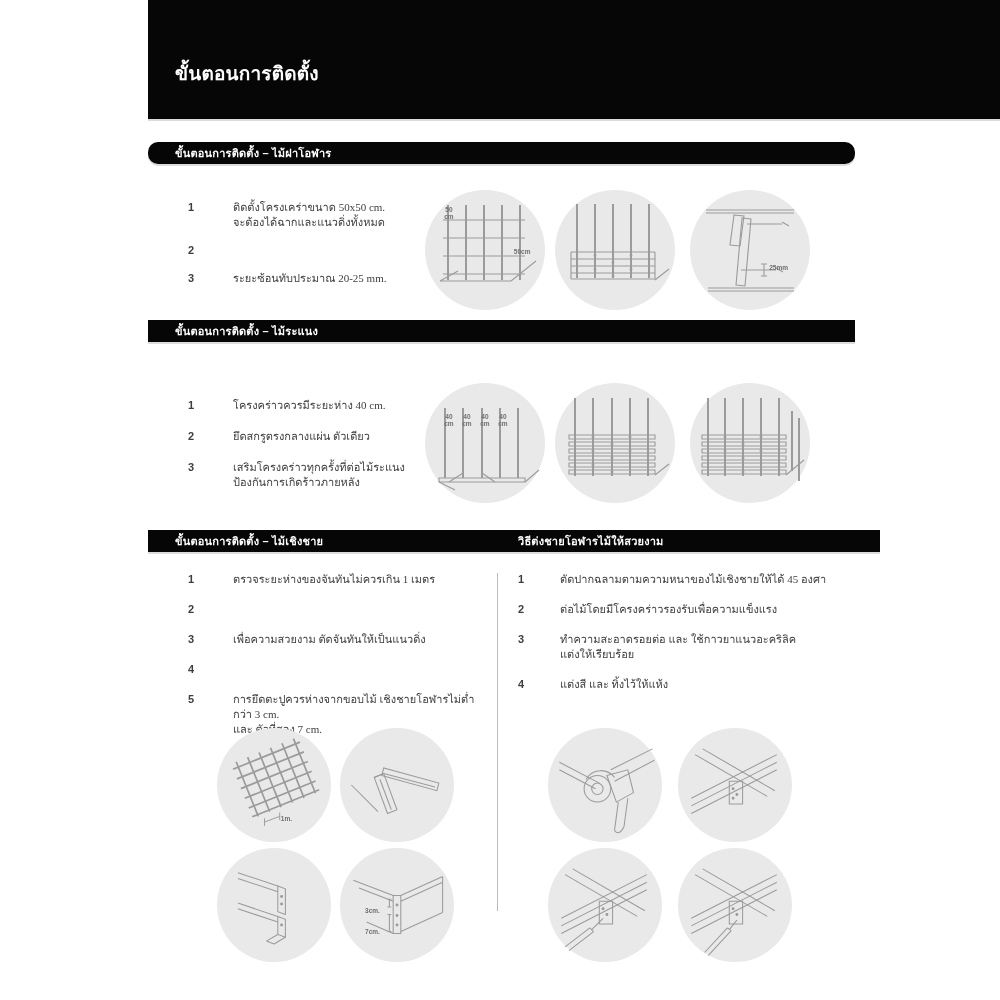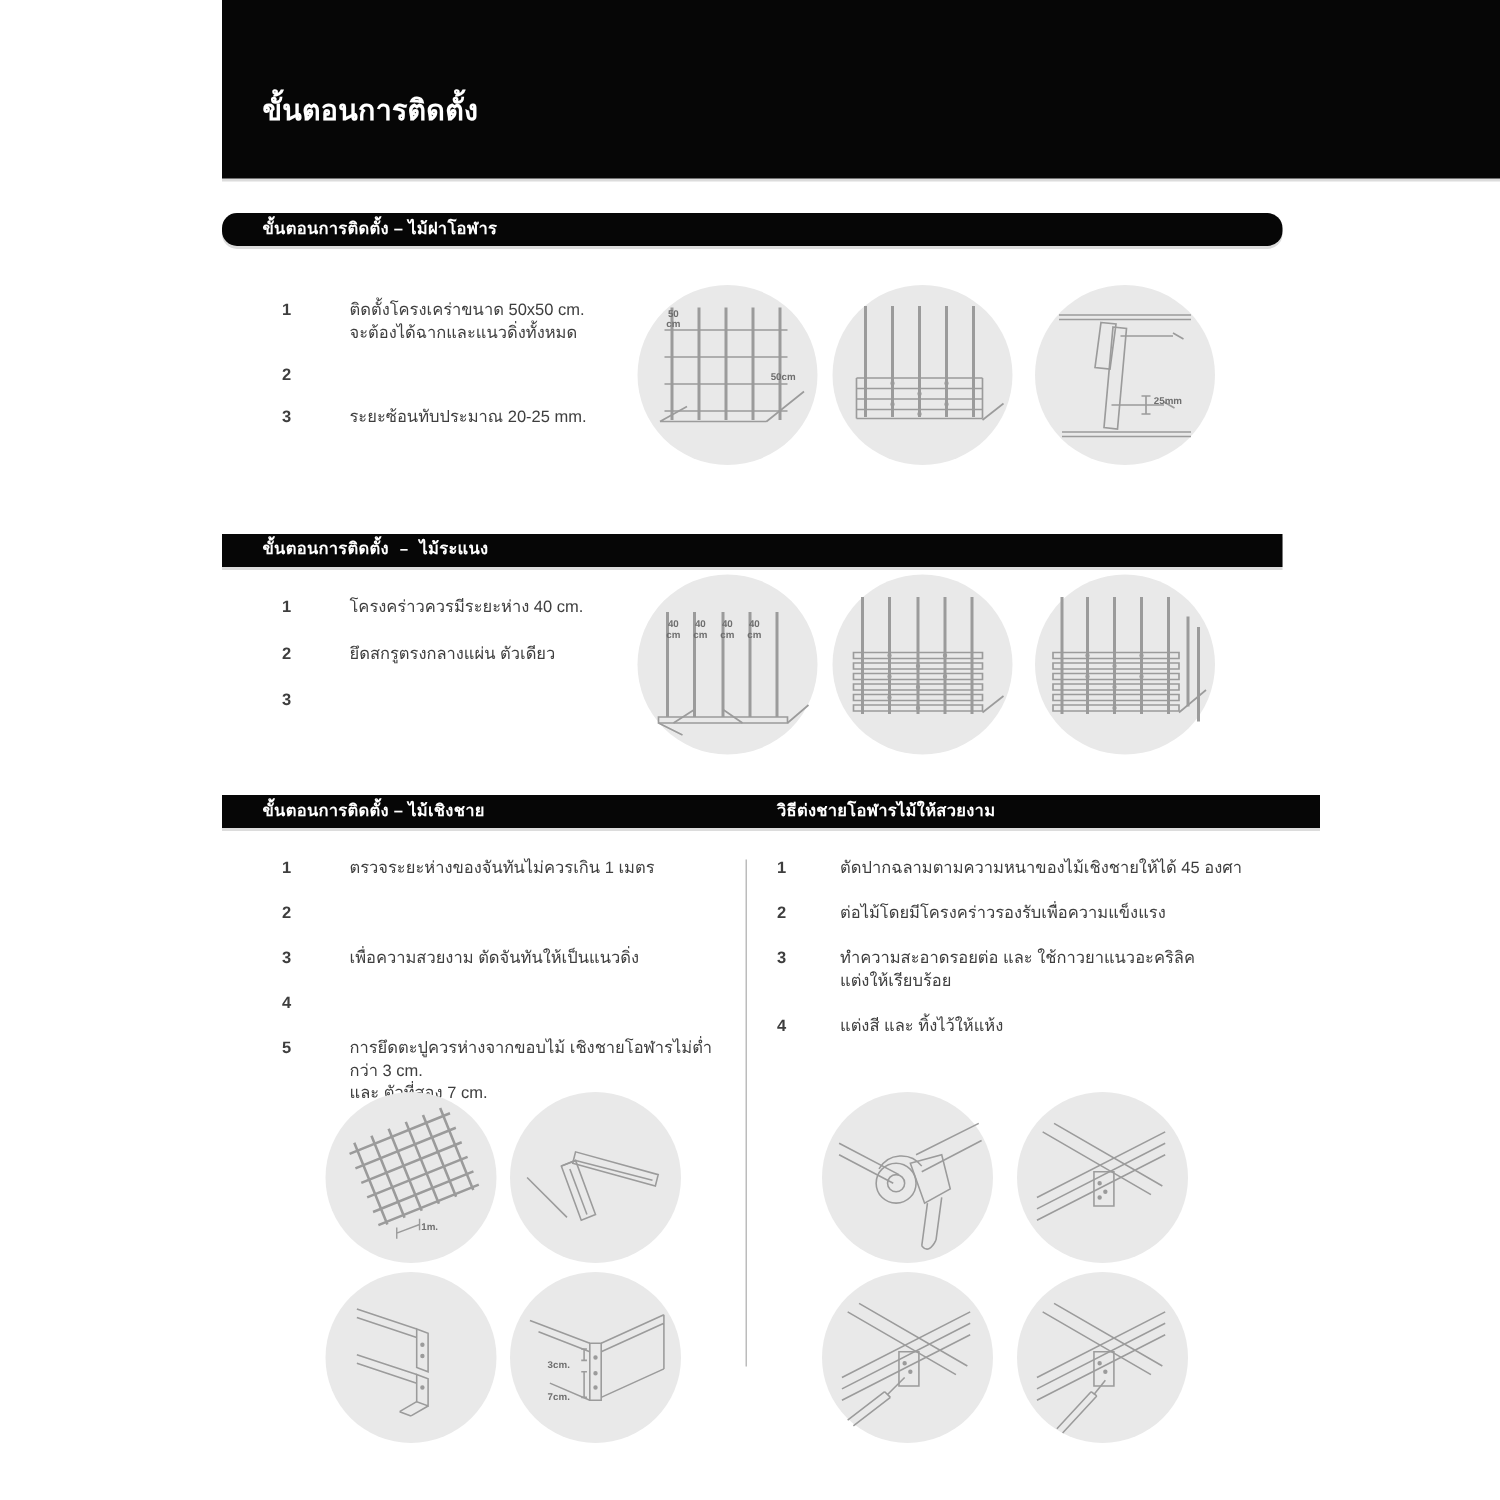--- a/index.html
+++ b/index.html
@@ -6,28 +6,28 @@
   body{font-family:"Liberation Sans","DejaVu Sans",sans-serif;}
   .page{position:relative;width:1000px;height:1000px;background:#ffffff;overflow:hidden;}
 
   
   .hdr{position:absolute;left:148px;top:0;width:855px;height:119px;background:#060606;box-shadow:0 2px 0 #dcdcdc;}
   .hdr-title{position:absolute;left:27px;top:58px;color:#ffffff;font-size:19px;font-weight:bold;letter-spacing:.2px;}
   .bar{position:absolute;left:148px;width:707px;height:22px;background:#060606;box-shadow:0 2px 0 #dcdcdc;}
   .bar span{position:absolute;top:0;line-height:22px;color:#ffffff;font-size:11px;font-weight:bold;letter-spacing:.2px;}
   .bar .t-left{left:27px;}
   .bar .t-right{left:370px;}
-  .bar1{top:142px;border-radius:10px;} .bar2{top:356px;font-family:Liberation Mono, monospace;} .bar3{top:530px;padding-left:25px;}
+  .bar1{top:142px;border-radius:10px;} .bar2{top:320px;} .bar3{top:530px;padding-left:25px;}
 
   
   .steps{position:absolute;}
   .step{display:flex;align-items:flex-start;color:#3e3e3e;font-size:11px;line-height:15px;}
   .step-num{flex:0 0 45px;font-weight:bold;}
   .s3r .step-num{flex-basis:42px;}
-  .step-text{white-space:pre-line;}
+  .step-text{white-space:pre-line;font-family:Liberation Serif, serif;}
   .s1{left:188px;top:200px;width:250px;} .s1 .step{margin-bottom:13px;}
   .s2{left:188px;top:398px;width:270px;} .s2 .step{margin-bottom:16px;}
   .s3l{left:188px;top:572px;width:305px;} .s3l .step{margin-bottom:15px;}
   .s3r{left:518px;top:572px;width:312px;} .s3r .step{margin-bottom:15px;}
 
   
   .vdivider{position:absolute;left:497px;top:573px;width:1px;height:338px;background:#bcbcbc;}
 
   
   .circ{position:absolute;border-radius:50%;background:#e9e9e9;}
@@ -114,20 +114,22 @@
     <div class="step">
       <span class="step-num">1</span>
       <span class="step-text">โครงคร่าวควรมีระยะห่าง 40 cm.</span>
     </div>
     <div class="step">
       <span class="step-num">2</span>
       <span class="step-text">ยึดสกรูตรงกลางแผ่น ตัวเดียว</span>
     </div>
     <div class="step">
       <span class="step-num">3</span>
+      <span class="step-text">เสริมโครงคร่าวทุกครั้งที่ต่อไม้ระแนง
+ป้องกันการเกิดร้าวภายหลัง</span>
     </div>
   </div>
 
   <div class="circ c120" style="left:425px;top:383px;">
     <svg viewBox="0 0 120 120">
       <g stroke="#9b9b9b" fill="none" stroke-width="1.1">
         <path d="M20 25V95M38 25V95M57 25V95M75 25V95M93 25V95" stroke-width="2"></path>
         <path d="M14 95H100V99H14Z"></path>
         <path d="M100 99L114 87M14 99L30 107"></path>
         <path d="M38 90L24 99M57 90L70 99"></path>

